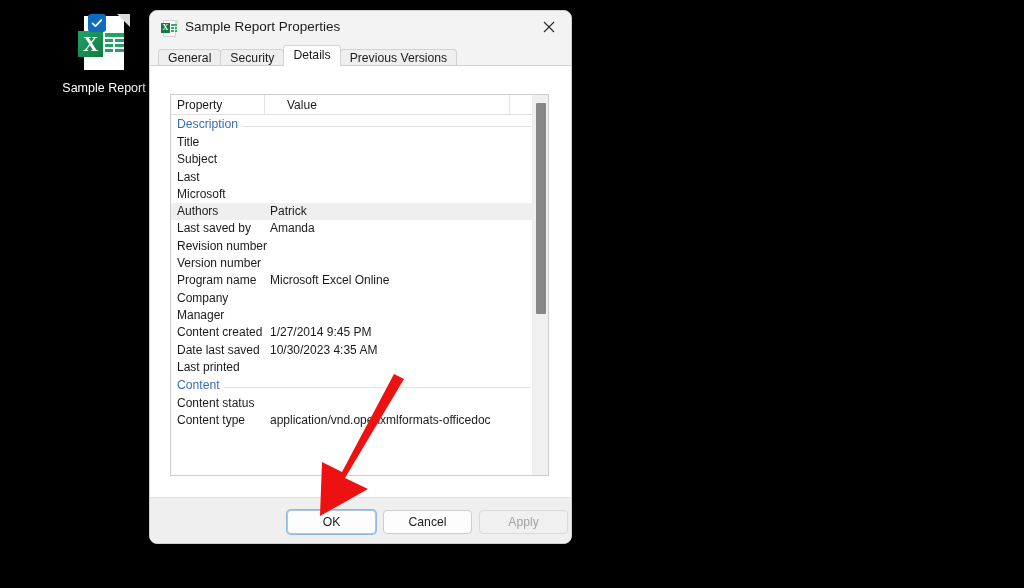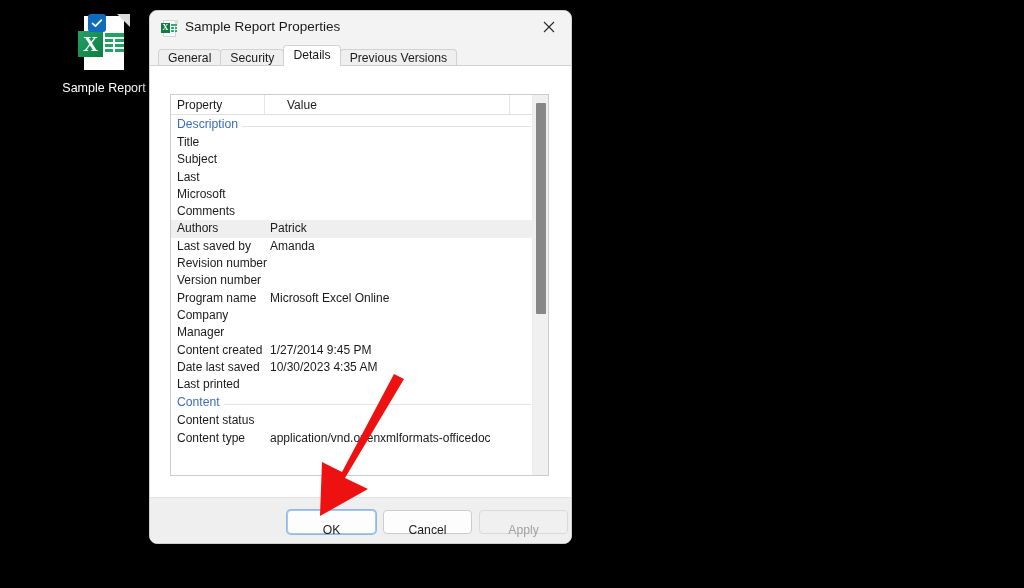--- a/index.html
+++ b/index.html
@@ -351,21 +351,21 @@
     top: 12px;
     height: 24px;
     width: 89px;
     background: #fdfdfd;
     border: 1px solid #cdcdcd;
     border-radius: 4px;
     font-family: "Liberation Sans", "DejaVu Sans", sans-serif;
     font-size: 12.2px;
     color: #1b1b1b;
     cursor: default;
-    padding: 8px;
+    padding: 0;
     line-height: 22px;
     text-align: center;
     box-sizing: border-box;
   }
   #ok-button {
     left: 137px;
     border-color: #a8c7e8;
     box-shadow: 0 0 0 1px #8fb8e4;
   }
   #cancel-button { left: 233px; }
@@ -465,24 +465,20 @@
             <span class="pval"></span>
           </div>
           <div class="prow">
             <span class="pname">Last</span>
             <span class="pval"></span>
           </div>
           <div class="prow">
             <span class="pname">Microsoft</span>
             <span class="pval"></span>
           </div>
-          <div class="prow">
-            <span class="pname">Comments</span>
-            <span class="pval"></span>
-          </div>
           <div class="prow sel">
             <span class="pname">Authors</span>
             <span class="pval">Patrick</span>
           </div>
           <div class="prow">
             <span class="pname">Last saved by</span>
             <span class="pval">Amanda</span>
           </div>
           <div class="prow">
             <span class="pname">Revision number</span>

